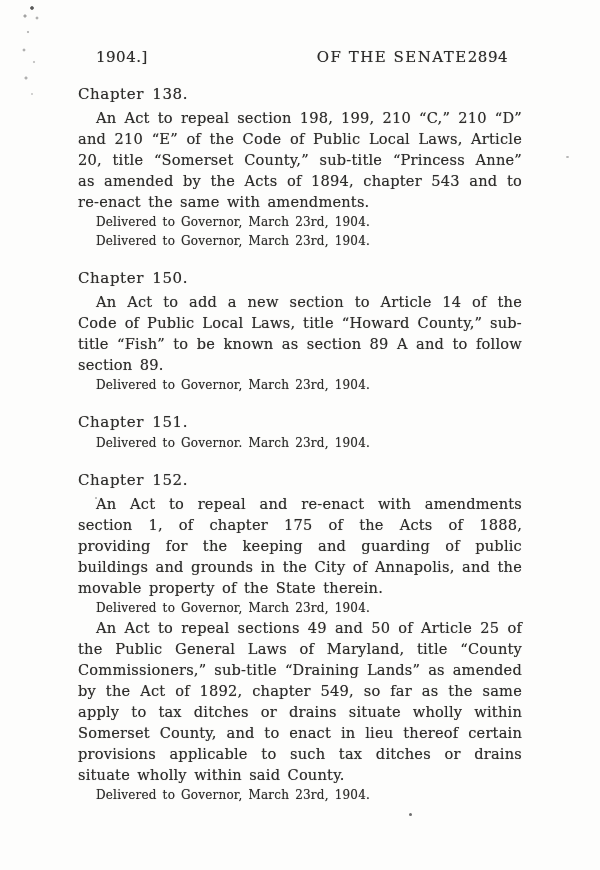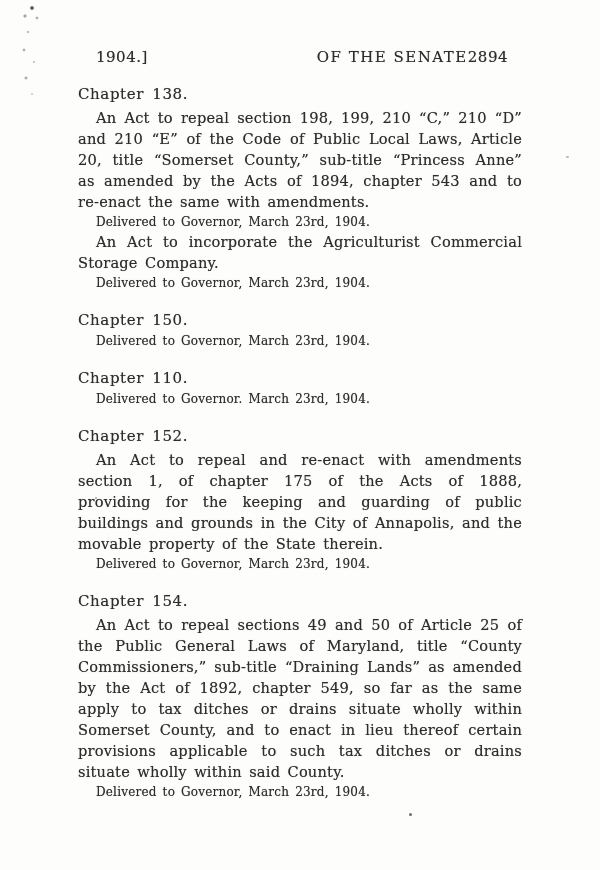--- a/index.html
+++ b/index.html
@@ -98,40 +98,39 @@
       <span>2894</span>
     </div>
 
     <div class="chapter">
       <div class="chapter-heading">Chapter 138.</div>
       <p class="act-text">An Act to repeal section 198, 199, 210 “C,” 210 “D” and 210 “E” of the Code of Public Local Laws, Article 20, title “Somerset County,” sub-title “Princess Anne” as amended by the Acts of 1894, chapter 543 and to re-enact the same with amendments.</p>
       <p class="delivery-line">Delivered to Governor, March 23rd, 1904.</p>
     </div>
 
     <div class="chapter">
-      <p class="act-text">An Act to incorporate the Agriculturist Commercial Storage Company.</p>
       <p class="delivery-line">Delivered to Governor, March 23rd, 1904.</p>
     </div>
 
     <div class="chapter">
       <div class="chapter-heading">Chapter 150.</div>
+      <p class="act-text">An Act to add a new section to Article 14 of the Code of Public Local Laws, title “Howard County,” sub-title “Fish” to be known as section 89 A and to follow section 89.</p>
       <p class="delivery-line">Delivered to Governor, March 23rd, 1904.</p>
     </div>
 
     <div class="chapter">
-      <div class="chapter-heading">Chapter 110.</div>
+      <div class="chapter-heading">Chapter 151.</div>
       <p class="delivery-line">Delivered to Governor. March 23rd, 1904.</p>
     </div>
 
     <div class="chapter">
       <div class="chapter-heading">Chapter 152.</div>
       <p class="act-text">An Act to repeal and re-enact with amendments section 1, of chapter 175 of the Acts of 1888, providing for the keeping and guarding of public buildings and grounds in the City of Annapolis, and the movable property of the State therein.</p>
       <p class="delivery-line">Delivered to Governor, March 23rd, 1904.</p>
     </div>
 
     <div class="chapter">
-      <div class="chapter-heading">Chapter 154.</div>
       <p class="act-text">An Act to repeal sections 49 and 50 of Article 25 of the Public General Laws of Maryland, title “County Commissioners,” sub-title “Draining Lands” as amended by the Act of 1892, chapter 549, so far as the same apply to tax ditches or drains situate wholly within Somerset County, and to enact in lieu thereof certain provisions applicable to such tax ditches or drains situate wholly within said County.</p>
       <p class="delivery-line">Delivered to Governor, March 23rd, 1904.</p>
     </div>
 
   </div>
 </div>
 
 </body></html>

